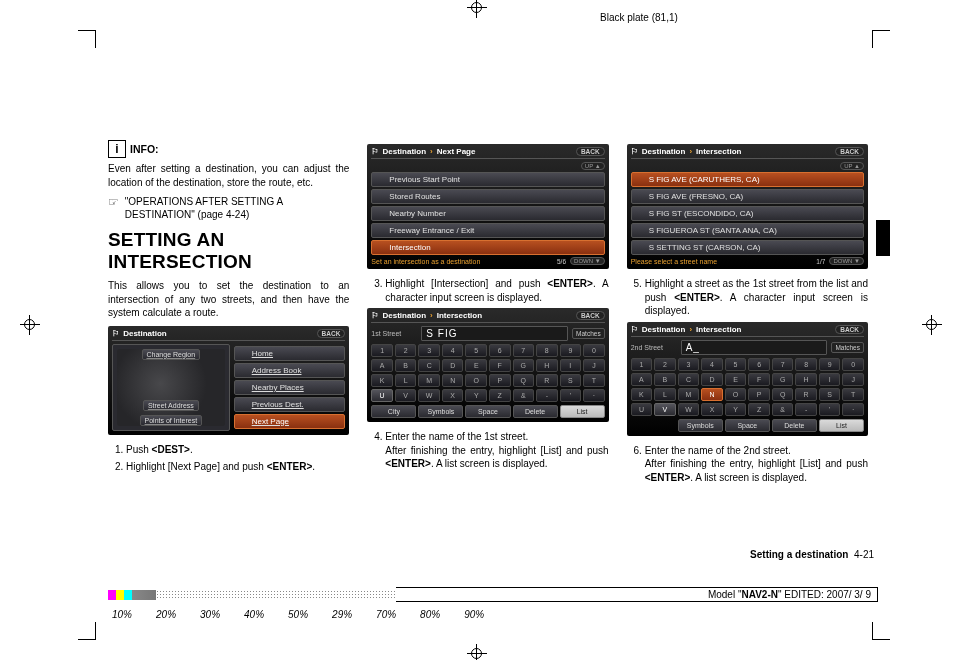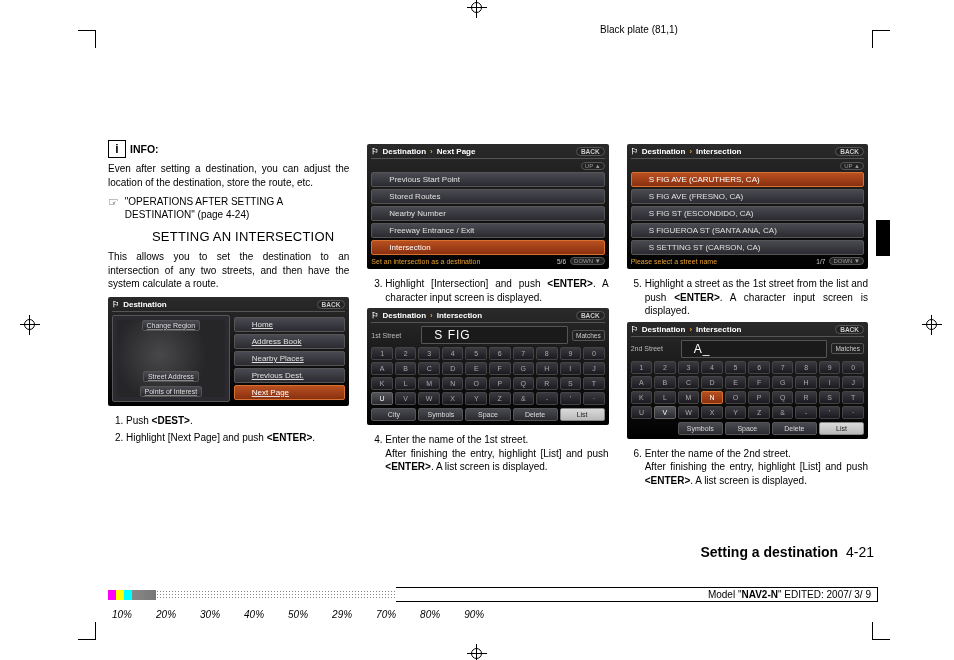--- a/index.html
+++ b/index.html
@@ -7,21 +7,21 @@
     font-family: Arial, Helvetica, sans-serif;
     font-size: 10px;
     color: #000;
     background: #fff;
     width: 954px;
     height: 660px;
     position: relative;
   }
   .header-right {
     position: absolute;
-    top: 24px;
+    top: 12px;
     left: 600px;
     font-size: 10px;
   }
   .crop-tl { position: absolute; top: 30px; left: 78px; width: 18px; height: 18px; border-left: 1px solid #000; border-bottom: 1px solid #000; transform: rotate(180deg);}
   .crop-tr { position: absolute; top: 30px; right: 64px; width: 18px; height: 18px; border-right: 1px solid #000; border-bottom: 1px solid #000; transform: rotate(180deg);}
   .crop-bl { position: absolute; bottom: 20px; left: 78px; width: 18px; height: 18px; border-left: 1px solid #000; border-top: 1px solid #000; transform: rotate(180deg);}
   .crop-br { position: absolute; bottom: 20px; right: 64px; width: 18px; height: 18px; border-right: 1px solid #000; border-top: 1px solid #000; transform: rotate(180deg);}
   .reg-mark {
     position: absolute;
     width: 20px; height: 20px;
@@ -51,21 +51,21 @@
   .info-icon {
     width: 18px; height: 18px; border:1.5px solid #000;
     display:flex; align-items:center; justify-content:center;
     font-weight:bold; font-size:12px;
   }
   .info-label { font-weight:bold; font-size:10.5px; }
   .body-text { font-size: 10px; line-height: 1.35; text-align: justify; margin-bottom: 6px; }
   .ref-row { display:flex; gap:6px; margin: 4px 0 8px 0; align-items:flex-start;}
   .ref-icon { font-size: 12px; }
   .ref-text { font-size: 10px; line-height: 1.3; padding-left: 0;}
-  h2.section { font-size: 13px; font-weight: normal; letter-spacing: 0.2px; margin-bottom: 6px; margin-left: 44px; }
+  h2.section { font-size: 19px; font-weight: bold; letter-spacing: 0.2px; margin-bottom: 6px; }
   ol { padding-left: 18px; font-size: 10px; }
   ol li { margin-bottom: 4px; line-height:1.35; text-align: justify;}
 
   
   .nav {
     background: linear-gradient(#2a2a2a,#000);
     border-radius: 2px;
     color:#ddd;
     font-size: 8px;
     margin: 4px 0 8px 0;
@@ -124,21 +124,21 @@
   .nav-footer .count { color:#ccc; }
   .nav-footer .updown { background:#222; border:1px solid #555; border-radius:6px; padding:0 3px; font-size:6px;}
 
   
   .kb-input-row {
     display:flex; gap:4px; align-items:center; margin:2px 0 3px 0;
   }
   .kb-label { font-size:7px; color:#bbb; width:46px; }
   .kb-value {
     flex:1; background:#1a1a1a; border:1px solid #555;
-    padding:1px 12px; color:#fff; font-size:12px; border-radius:1px;
+    padding:1px 4px; color:#fff; font-size:10px; border-radius:1px;
     letter-spacing:1px;
   }
   .kb-match { background:#222; border:1px solid #555; border-radius:2px; padding:1px 3px; font-size:6.5px; color:#ccc;}
   .kb-grid {
     display:grid; grid-template-columns: repeat(10, 1fr);
     gap: 2px; margin-top:2px;
   }
   .kb-key {
     background: linear-gradient(#3a3a40,#1a1a20);
     border:1px solid #444; border-radius:2px;
@@ -152,21 +152,21 @@
   .kb-btn {
     flex:1; background: linear-gradient(#4a4a52,#2a2a30);
     border:1px solid #555; border-radius:2px; text-align:center;
     padding:2px 0; font-size:7px; color:#ddd;
   }
   .kb-btn.list { background: linear-gradient(#dadada,#bababa); color:#222; border-color:#888;}
 
   
   .footer-section {
     position:absolute; bottom: 100px; right: 80px;
-    font-size: 14px;
+    font-size: 10px;
   }
   .footer-section b { font-weight:bold; }
   .model-bar {
     position:absolute; bottom: 58px; left: 108px; right: 76px;
     display:flex; align-items:center;
   }
   .grad-bar {
     height:10px; flex:0 0 48px;
     background: linear-gradient(90deg,
       magenta 0%, magenta 16%, yellow 16%, yellow 33%, cyan 33%, cyan 50%,

